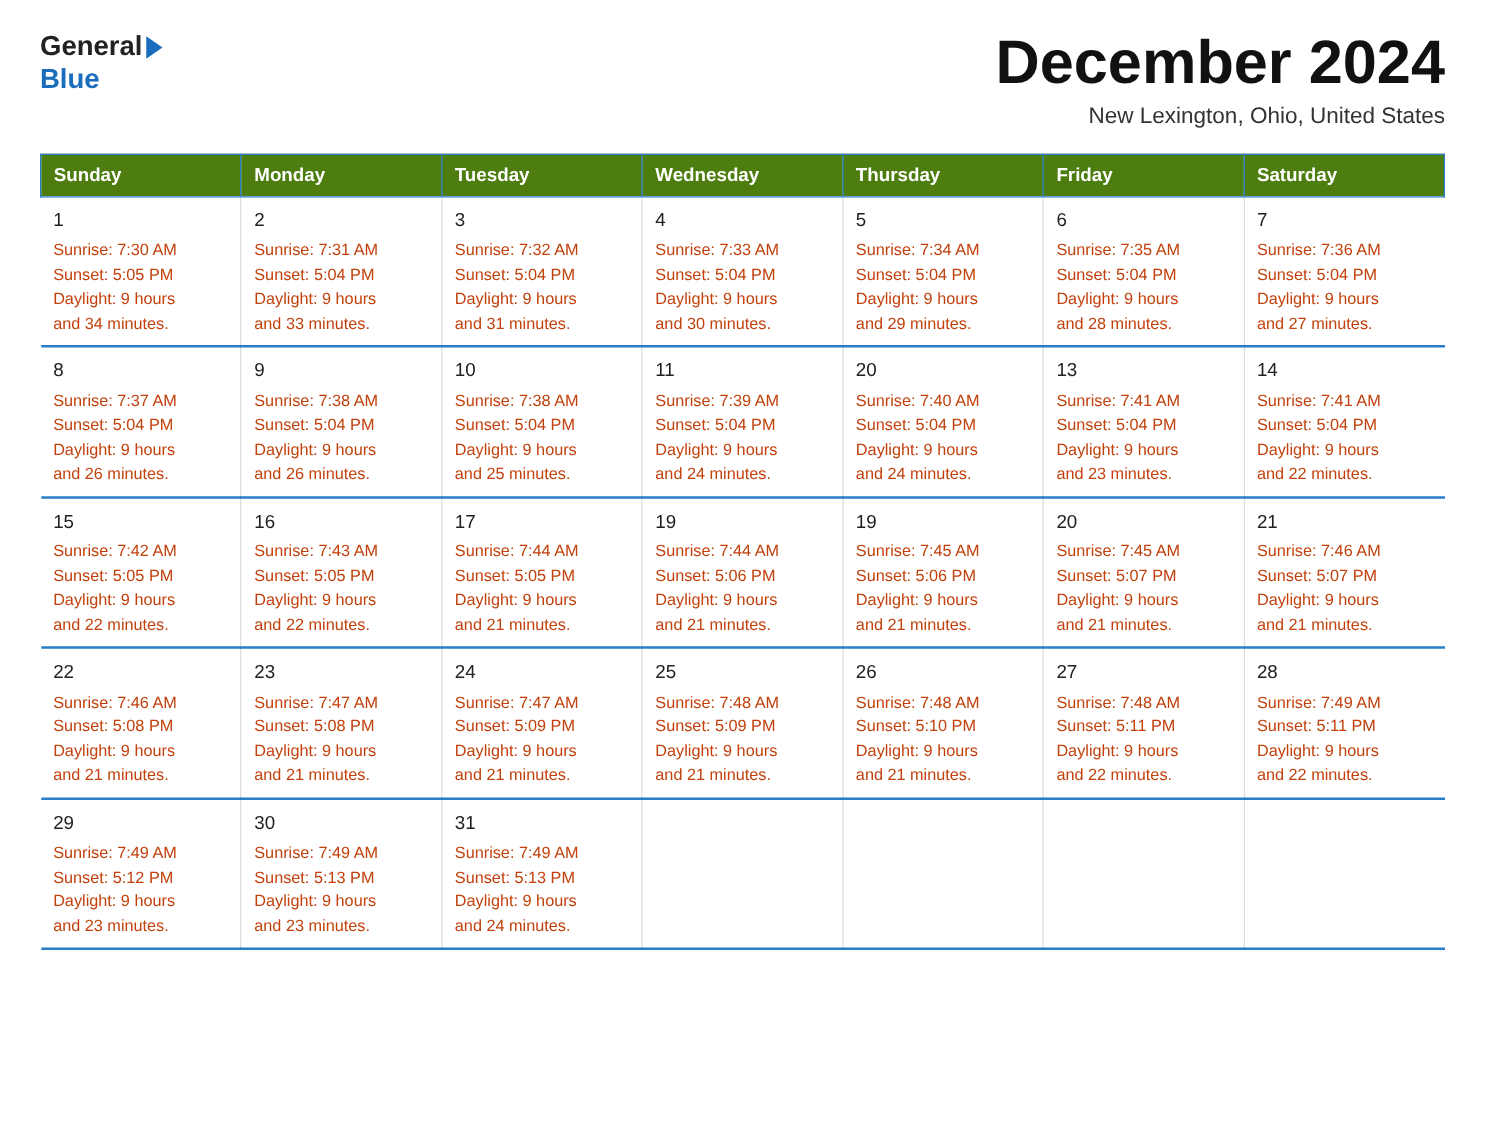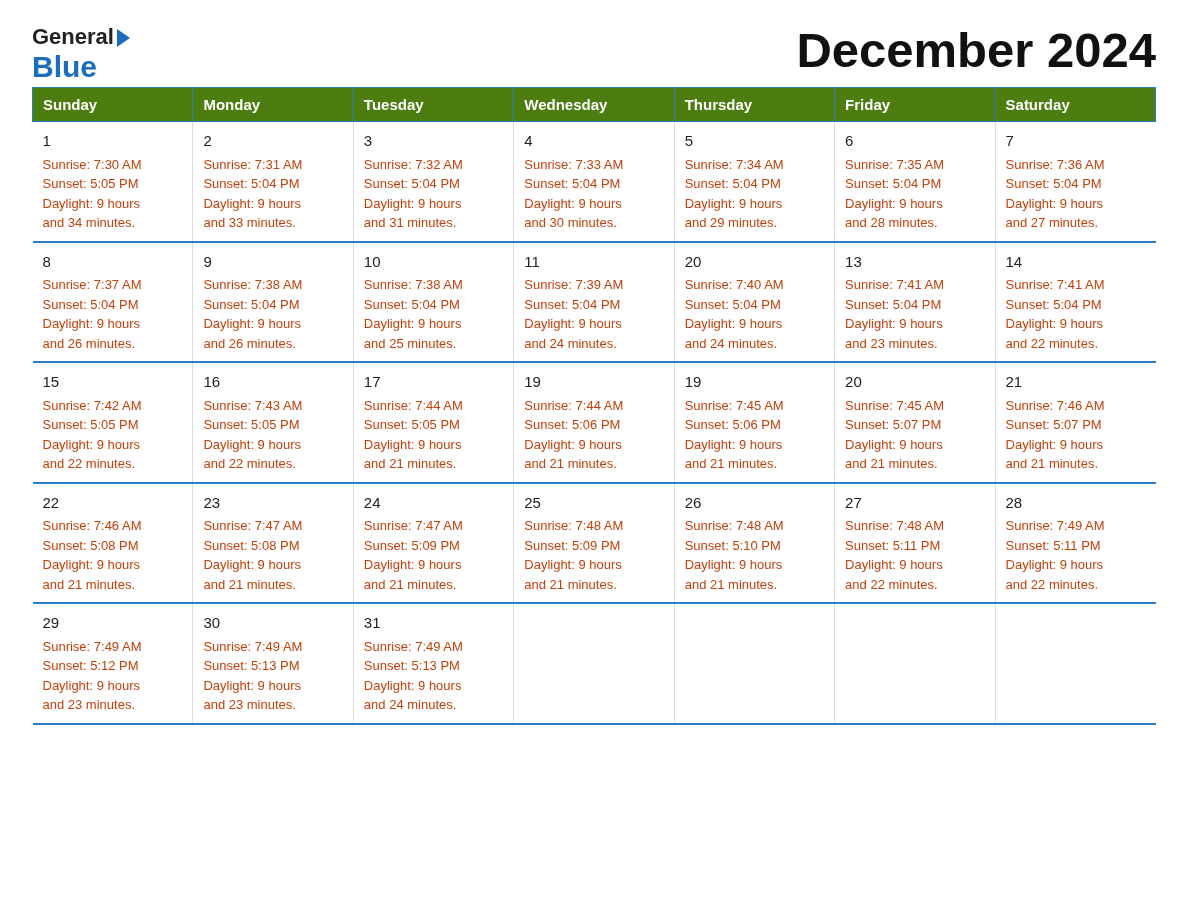--- a/index.html
+++ b/index.html
@@ -6,21 +6,21 @@
     body {
       font-family: Arial, sans-serif;
       background: #fff;
       padding: 24px 32px;
       color: #222;
     }
     .header {
       display: flex;
       justify-content: space-between;
       align-items: flex-start;
-      margin-bottom: 3px;
+      margin-bottom: 20px;
     }
     .logo {
       display: flex;
       flex-direction: column;
       align-items: flex-start;
     }
     .logo-line {
       display: flex;
       align-items: center;
     }
@@ -86,25 +86,26 @@
 </head>
 <body>
 
 <div class="header">
   <div class="logo">
     <div class="logo-line">
       <span style="font-size:22px;font-weight:bold;color:#222;">General</span>
       <span style="display:inline-block;width:0;height:0;border-top:9px solid transparent;border-bottom:9px solid transparent;border-left:13px solid #1a6ebd;margin-left:3px;margin-top:2px;"></span>
     </div>
     <div>
-      <span style="font-size:30px;font-weight:bold;color:#1a6ebd;">Blue</span>
+      <span style="font-size:22px;font-weight:bold;color:#1a6ebd;">Blue</span>
     </div>
   </div>
   <div class="title-section">
     <div class="month-title">December 2024</div>
+    <div class="location-subtitle">New Lexington, Ohio, United States</div>
   </div>
 </div>
 
 <table>
   <thead>
     <tr>
       <th>Sunday</th>
       <th>Monday</th>
       <th>Tuesday</th>
       <th>Wednesday</th>

